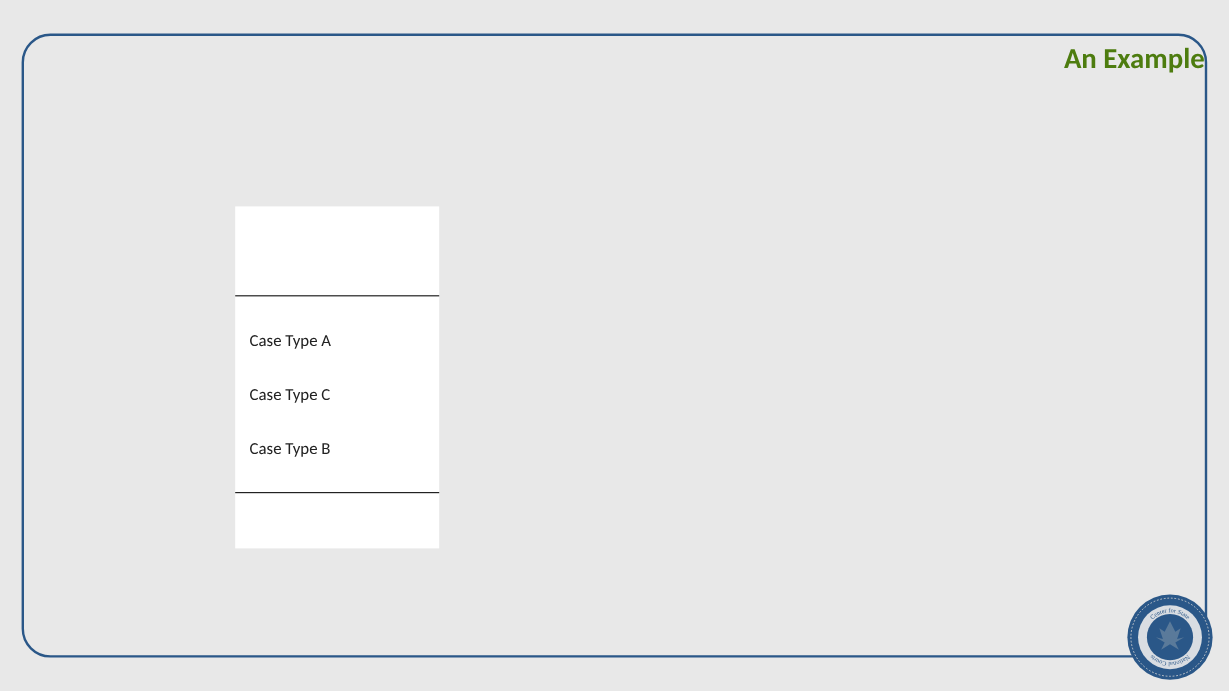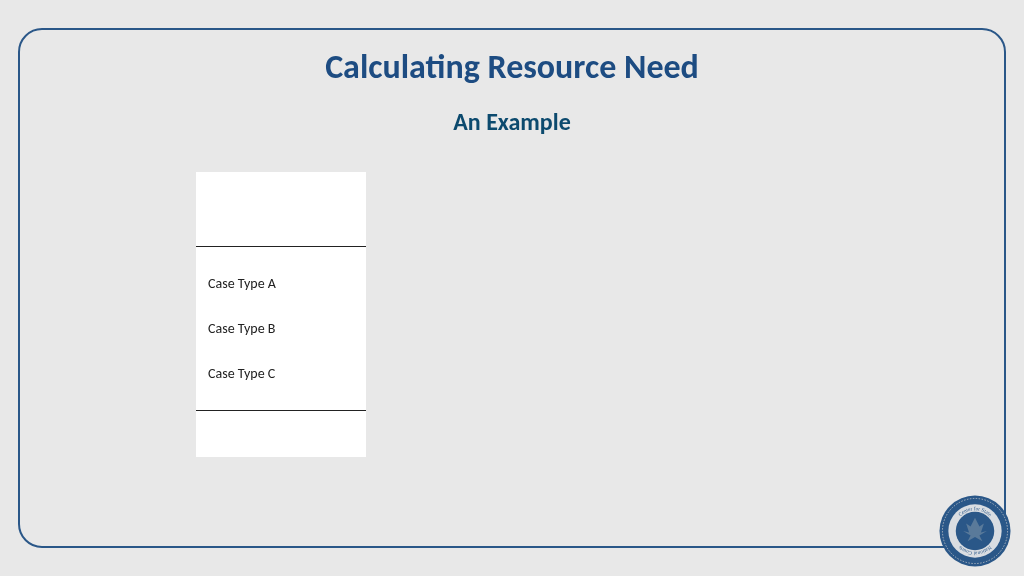--- a/index.html
+++ b/index.html
@@ -26,25 +26,25 @@
       background: transparent;
     }
     .title {
       text-align: center;
       color: #1d4c82;
       font-weight: bold;
       font-size: 34px;
       margin-top: 16px;
     }
     .subtitle {
-      text-align: center;
-      color: #0c4a6e;
+      text-align: right;
+      color: #4d7c0f;
       font-weight: bold;
       font-size: 24px;
-      margin-top: 20px;
+      margin-top: 5px;
     }
     .table-box {
       position: absolute;
       top: 142px;
       left: 176px;
       width: 170px;
       background: #ffffff;
       padding: 0;
     }
     .table-header-space {
@@ -71,30 +71,29 @@
       bottom: 8px;
       right: 12px;
       width: 74px;
       height: 74px;
     }
   </style>
 </head>
 <body>
 
 <div class="frame">
-  <h1 class="title">Calculating Resource Need</h1>
   <h2 class="subtitle">An Example</h2>
 
   <div class="table-box">
     <div class="table-header-space"></div>
     <hr class="divider">
     <div class="table-body">
       <div class="row">Case Type A</div>
+      <div class="row">Case Type C</div>
       <div class="row">Case Type B</div>
-      <div class="row">Case Type C</div>
     </div>
     <hr class="divider">
     <div class="table-footer-space"></div>
   </div>
 </div>
 
 <svg class="seal" viewBox="0 0 100 100">
   <circle cx="50" cy="50" r="48" fill="#2a5788"></circle>
   <circle cx="50" cy="50" r="44" fill="none" stroke="#d0d0d0" stroke-width="1" stroke-dasharray="2 2"></circle>
   <circle cx="50" cy="50" r="36" fill="#d9dde2"></circle>

